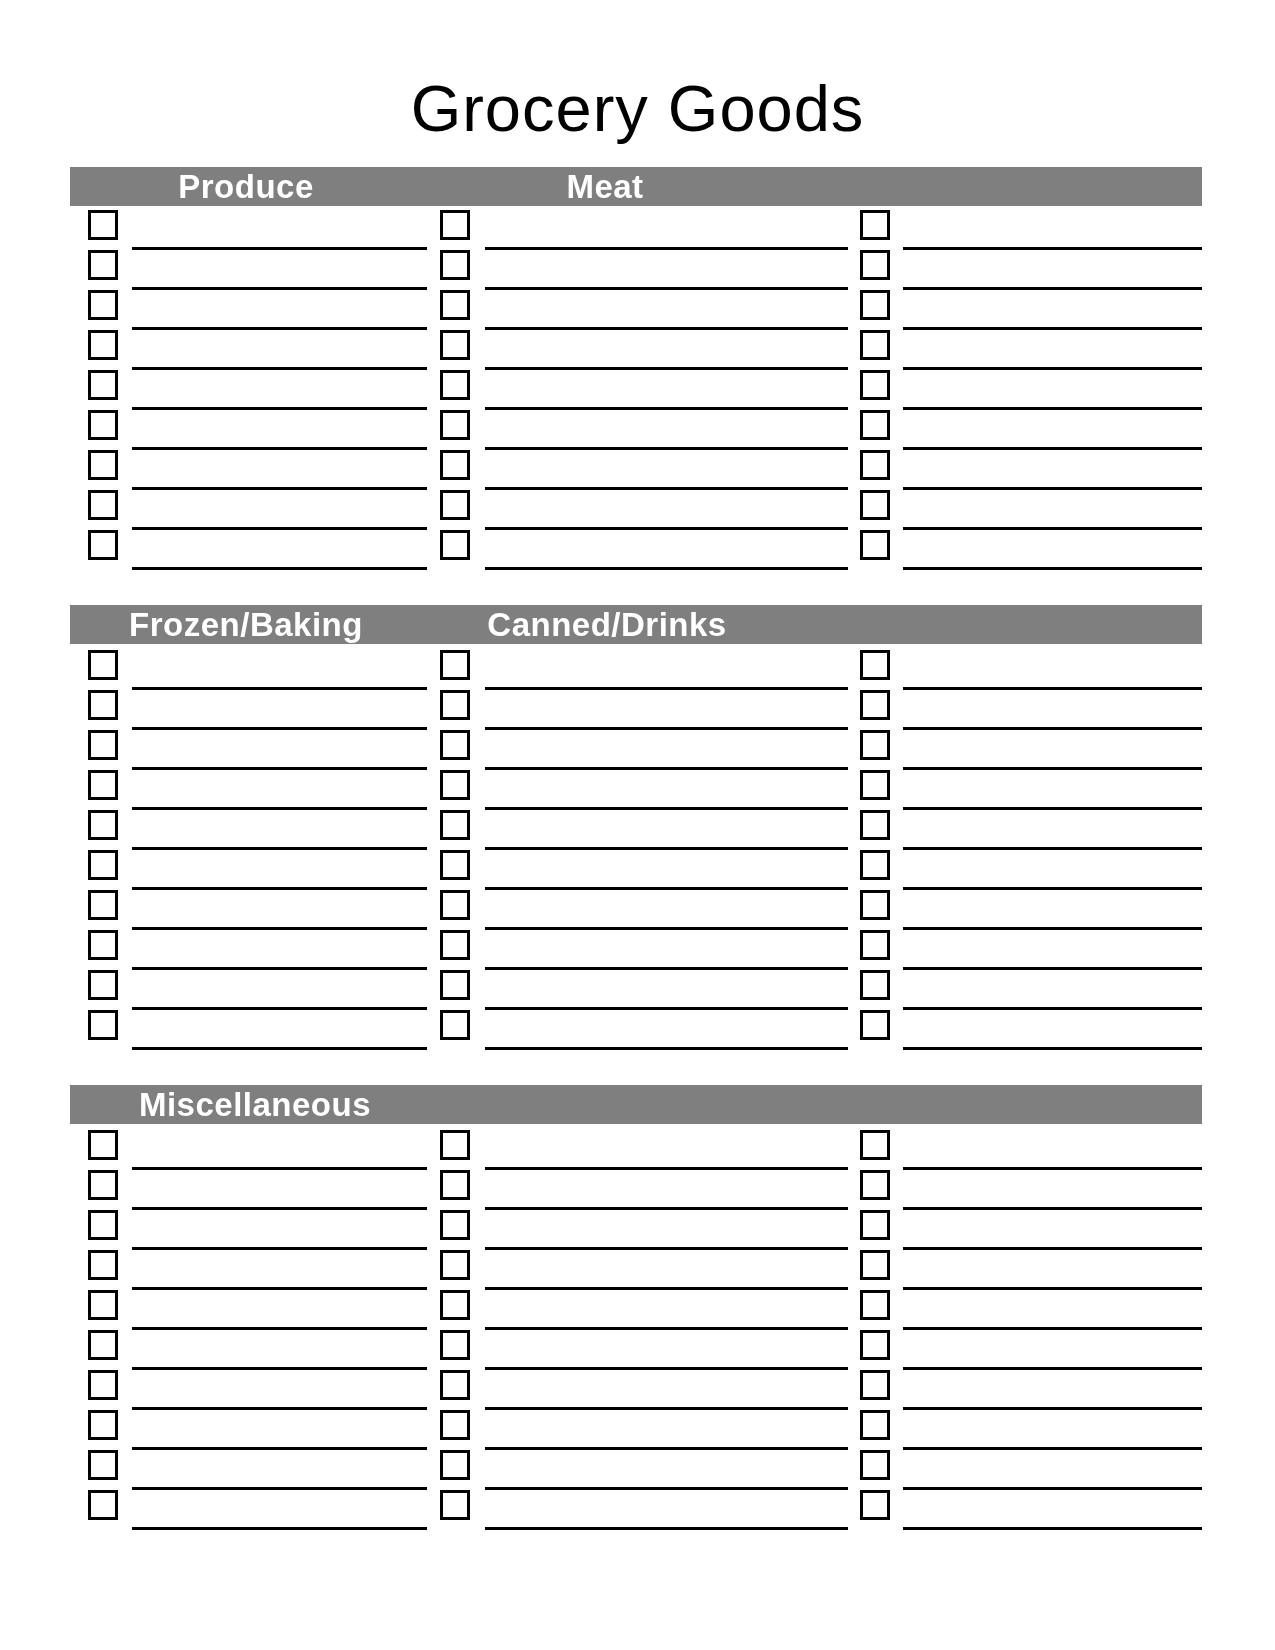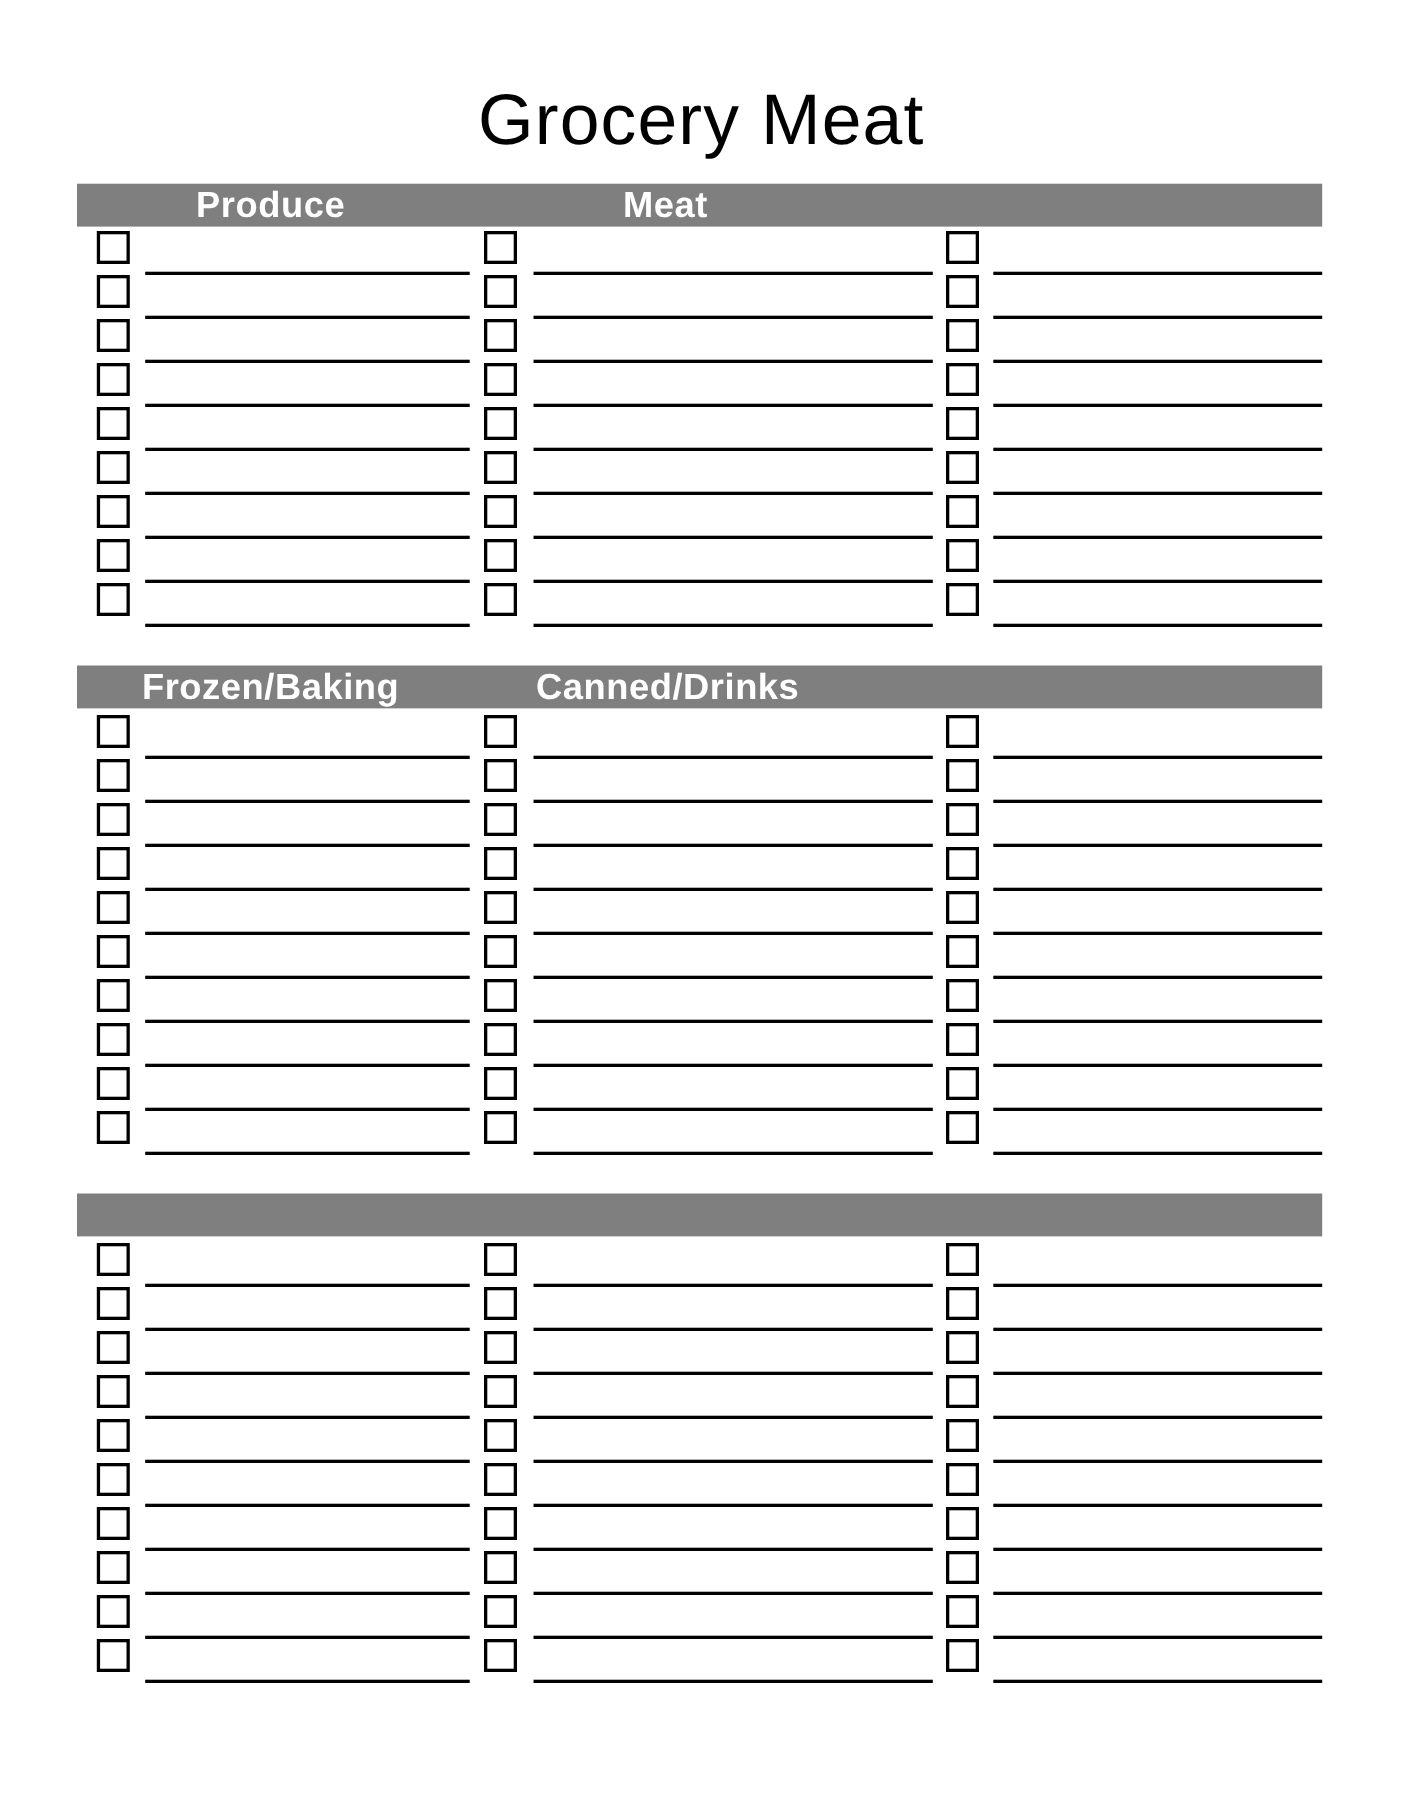--- a/index.html
+++ b/index.html
@@ -17,21 +17,21 @@
     color:var(--title-color,#000);
   }
   .section{position:absolute;left:70px;width:1132px;}
   .s0{top:167px}
   .s1{top:605px}
   .s2{top:1085px}
   .hdr{
     display:flex;height:39px;
     background:var(--header-bg,#7f7f7f);
   }
-  .hcell{height:100%;display:flex;justify-content:center;}
+  .hcell{height:100%;display:flex;align-items:center;justify-content:center;}
   .hc0{width:352px}.hc1{width:366px}.hc2{width:370px}
   .hstub{flex:1}
   .hcell span{
     color:var(--header-text,#fff);
     font-weight:bold;font-size:33px;letter-spacing:.5px;
     white-space:nowrap;
   }
   .rows{position:relative;}
   .s0 .rows{margin-top:4px}
   .s1 .rows,.s2 .rows{margin-top:6px}
@@ -45,21 +45,21 @@
     position:absolute;top:37px;height:3px;
     background:var(--line-color,#000);
   }
   .cb.c0{left:18px}  .ln.c0{left:62px;width:295px}
   .cb.c1{left:370px} .ln.c1{left:415px;width:363px}
   .cb.c2{left:790px} .ln.c2{left:833px;width:299px}
 </style>
 </head>
 <body>
 
-<div class="title">Grocery Meat</div>
+<div class="title">Grocery Goods</div>
 
 <main id="sheet">
     <section class="section s0">
       <div class="hdr">
         <div class="hcell hc0">
           <span>Produce</span>
         </div>
         <div class="hcell hc1">
           <span>Meat</span>
         </div>
@@ -228,20 +228,23 @@
           <span class="ln c0"></span>
           <span class="cb c1"></span>
           <span class="ln c1"></span>
           <span class="cb c2"></span>
           <span class="ln c2"></span>
         </div>
       </div>
     </section>
     <section class="section s2">
       <div class="hdr">
+        <div class="hcell hc2">
+          <span>Miscellaneous</span>
+        </div>
         <div class="hstub"></div>
       </div>
       <div class="rows">
         <div class="row">
           <span class="cb c0"></span>
           <span class="ln c0"></span>
           <span class="cb c1"></span>
           <span class="ln c1"></span>
           <span class="cb c2"></span>
           <span class="ln c2"></span>

